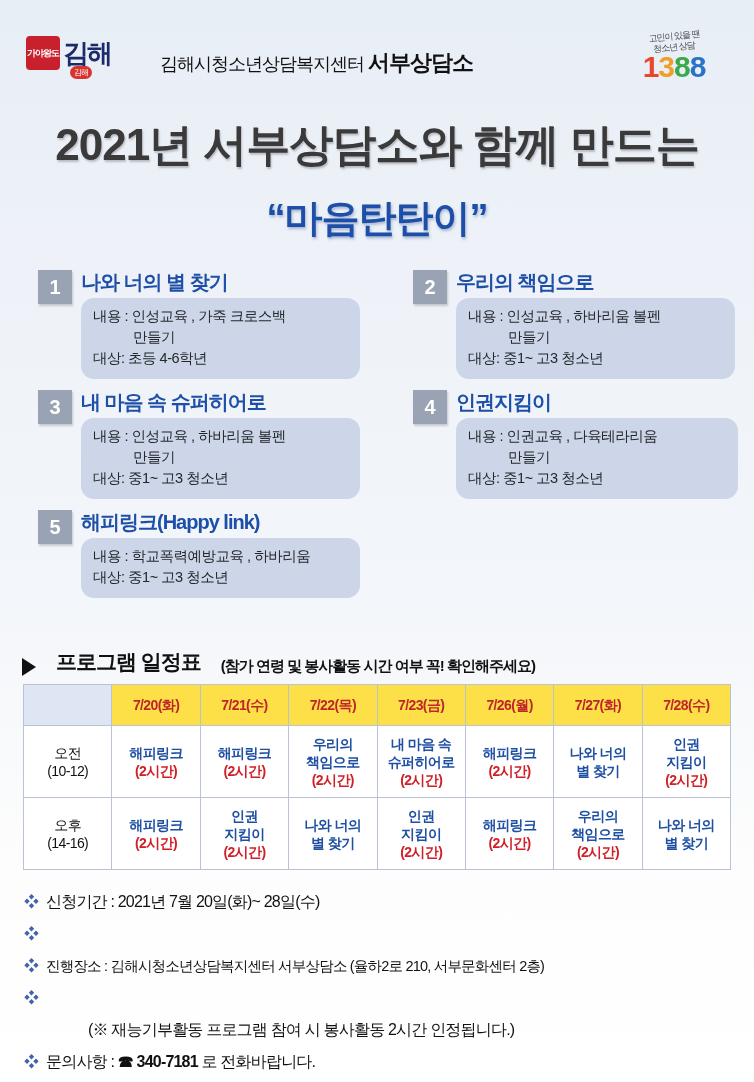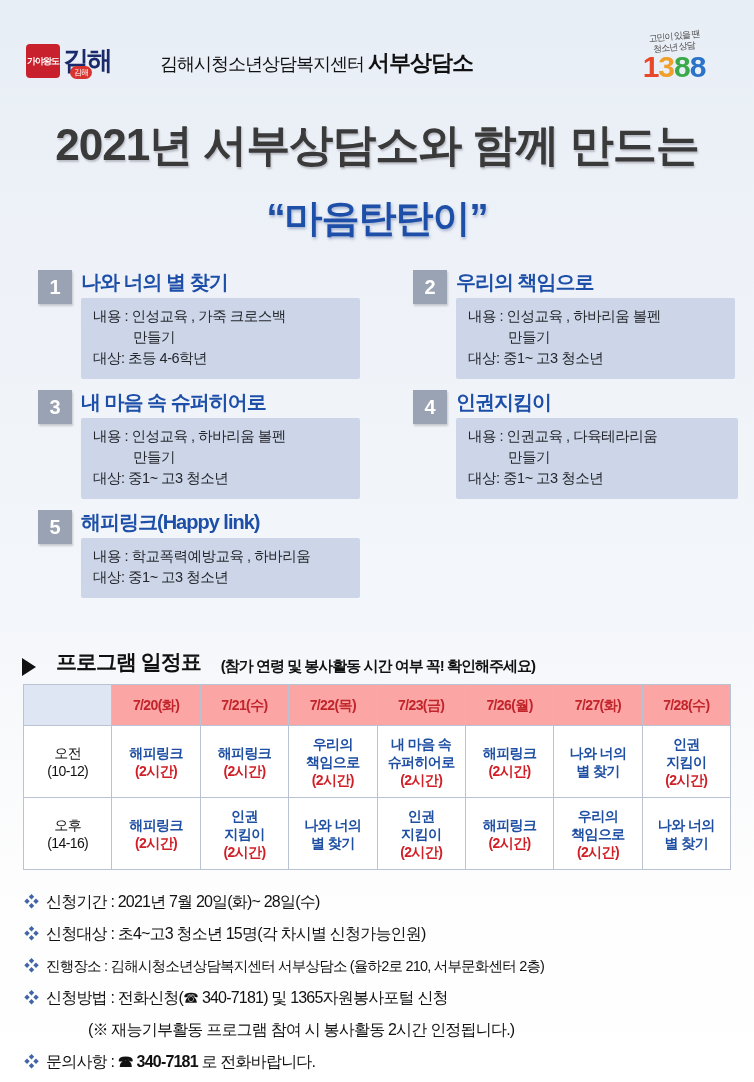--- a/index.html
+++ b/index.html
@@ -13,21 +13,21 @@
   }
   .page{position:relative;width:754px;height:1082px;}
 
   
   .header{
     position:relative;height:100px;
   }
   .logo-kimhae{
     position:absolute;left:26px;top:36px;
     width:118px;height:42px;
-    display:flex;align-items:flex-end;gap:3px;
+    display:flex;align-items:flex-start;gap:3px;
   }
   .logo-mark{
     width:34px;height:34px;border-radius:4px;
     background:#c8202c;color:#fff;
     font-size:9px;line-height:10px;font-weight:bold;
     display:flex;align-items:center;justify-content:center;text-align:center;
     letter-spacing:-1px;
     padding:1px;
     box-sizing:border-box;
   }
@@ -98,21 +98,21 @@
   .card-body{
     margin-left:9px;
   }
   .card-title{
     font-size:20px;font-weight:bold;color:#1d4fa8;letter-spacing:-1px;
     line-height:24px;
     margin-bottom:4px;
   }
   .card-panel{
     background:#ccd6e8;
-    border-radius:2px;
+    border-radius:13px;
     padding:8px 12px 10px 12px;
     font-size:14.5px;line-height:21px;letter-spacing:-0.5px;color:#24262b;
   }
   .card-panel .indent{padding-left:40px;}
 
   
   #card1{left:20px;top:0;width:340px;}
   #card2{left:395px;top:0;width:340px;}
   #card3{left:20px;top:120px;width:340px;}
   #card4{left:395px;top:120px;width:340px;}
@@ -146,21 +146,21 @@
     background:#fff;
   }
   table.schedule th,table.schedule td{
     border:1px solid #b9c3d4;
     text-align:center;
     font-size:14px;letter-spacing:-0.6px;
     padding:5px 2px;
     line-height:18px;
   }
   table.schedule thead th{
-    background:#fca5a5;
+    background:#fde047;
     color:#c0252b;
     font-weight:bold;
     height:30px;
   }
   table.schedule thead th.corner{background:#dde6f2;}
   table.schedule td.rowlab{
     background:#fff;color:#111;font-size:14px;
   }
   table.schedule td .prog{color:#1e4fa3;font-weight:bold;display:block;}
   table.schedule td .hrs{color:#d01f26;font-weight:bold;display:block;}
@@ -357,29 +357,27 @@
       </tbody>
   </table>
 
   <div class="info">
     <div class="row">
       <span class="bullet">❖</span>
       <span>신청기간 : 2021년 7월 20일(화)~ 28일(수)</span>
     </div>
     <div class="row">
       <span class="bullet">❖</span>
-      <span>신청대상 : 초4~고3 청소년 15명(각 차시별 신청가능인원)</span>
     </div>
     <div class="row">
       <span class="bullet">❖</span>
       <span class="small">진행장소 :  김해시청소년상담복지센터 서부상담소 (율하2로 210, 서부문화센터 2층)</span>
     </div>
     <div class="row">
       <span class="bullet">❖</span>
-      <span>신청방법 : 전화신청(☎ 340-7181) 및 1365자원봉사포털 신청</span>
     </div>
     <div class="sub-row">(※ 재능기부활동 프로그램 참여 시 봉사활동 2시간 인정됩니다.)</div>
     <div class="row">
       <span class="bullet">❖</span>
       <span>문의사항 :</span>&nbsp;
       <span class="phone">☎ 340-7181</span>&nbsp;
       <span>로 전화바랍니다.</span>
     </div>
   </div>
 

